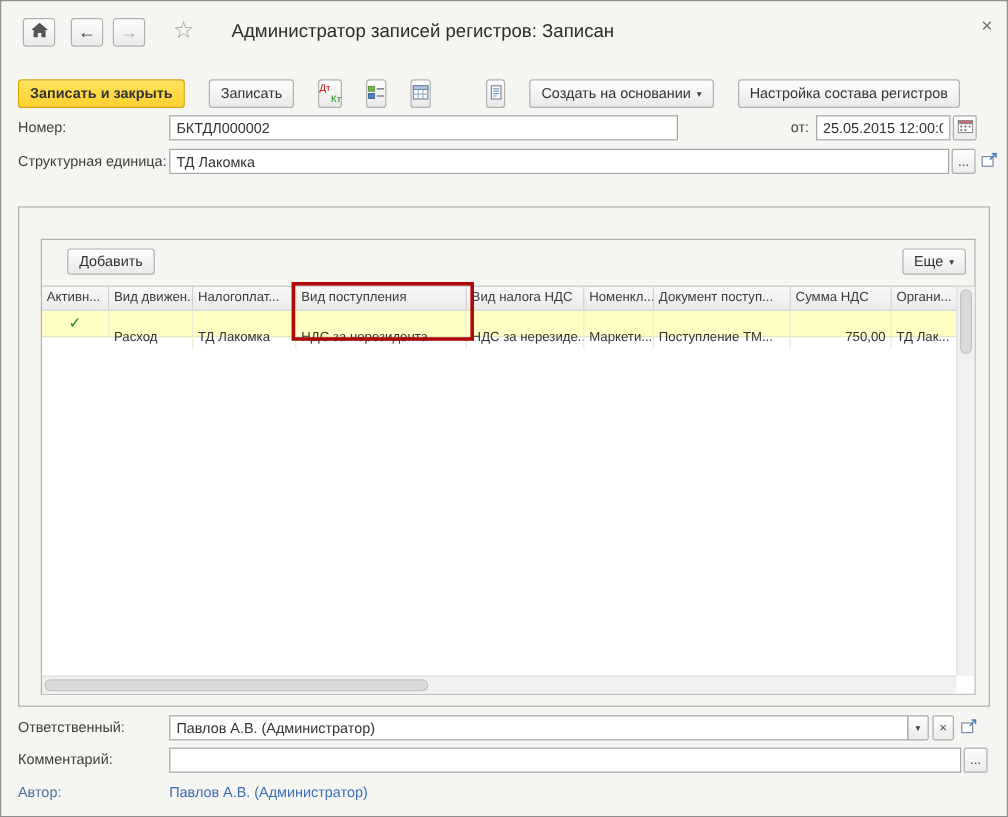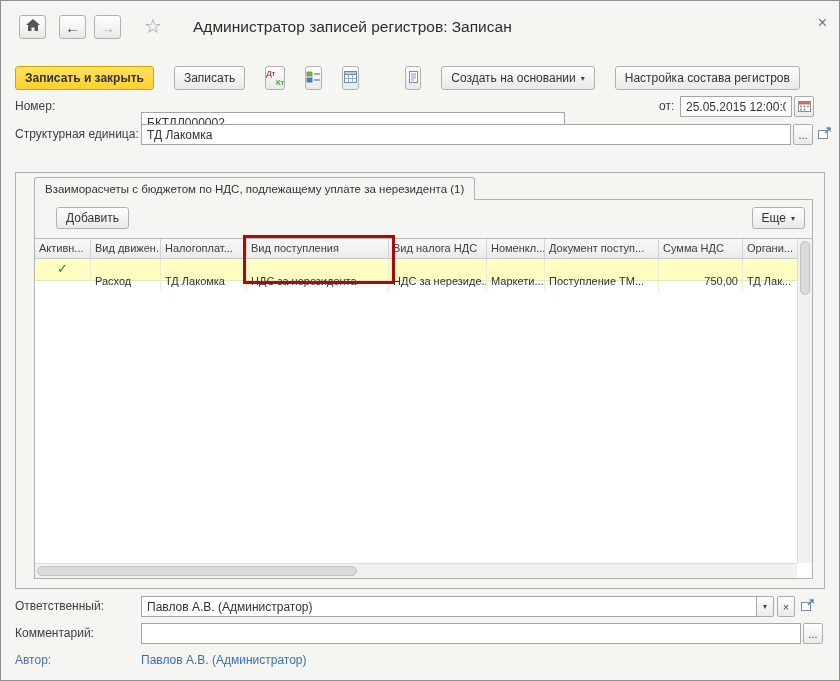--- a/index.html
+++ b/index.html
@@ -143,21 +143,21 @@
     <button class="btn">Настройка состава регистров</button>
     <span class="spacer"></span>
     <button class="btn">
       <span>Еще</span>
       <span class="arrow">▾</span>
     </button>
     <button class="btn icon" style="width:24px">?</button>
   </div>
 
   <span class="lbl" style="left:14px;top:95px">Номер:</span>
-  <input class="field" style="left: 140px; top: 95px; width: 424px; margin-top: 16px;" value="БКТДЛ000002">
+  <input class="field" style="left: 140px; top: 95px; width: 424px;" value="БКТДЛ000002">
   <span class="lbl" style="left:658px;top:95px">от:</span>
   <input class="field" style="left: 679px; top: 95px; width: 112px;" value="25.05.2015 12:00:01">
   <button class="sq" style="left:793px;top:95px">
     <span>
       <svg width="13" height="12">
           <rect x="0.5" y="1.5" width="12" height="10" fill="#fff" stroke="#8a8a8a"></rect>
           <rect x="0.5" y="1.5" width="12" height="2.5" fill="#d46a6a" stroke="#8a8a8a"></rect>
           <circle cx="3" cy="6.5" r="0.9" fill="#777"></circle>
           <circle cx="6.5" cy="6.5" r="0.9" fill="#777"></circle>
           <circle cx="10" cy="6.5" r="0.9" fill="#777"></circle>
@@ -174,23 +174,20 @@
     <span>
       <svg width="14" height="13">
           <rect x="1.5" y="3.5" width="9" height="8" fill="#fff" stroke="#7a8ba0"></rect>
           <path d="M8 6 L13 1 M9.5 1 H13 V4.5" stroke="#4f81bd" fill="none" stroke-width="1.3"></path>
         </svg>
     </span>
   </span>
 
   <div class="panel panel-main"></div>
 
-  <div class="tab tab-inner">
-    <span>Взаиморасчеты с бюджетом по НДС, подлежащему уплате за нерезидента (1)</span>
-  </div>
   <div class="panel panel-inner">
     <button class="btn grid-toolbar-add">Добавить</button>
     <button class="btn grid-toolbar-more">
       <span>Еще</span>
       <span class="arrow">▾</span>
     </button>
 
     <div class="tablewrap">
       <div class="thead">
         <div class="th c0">Активн...</div>

